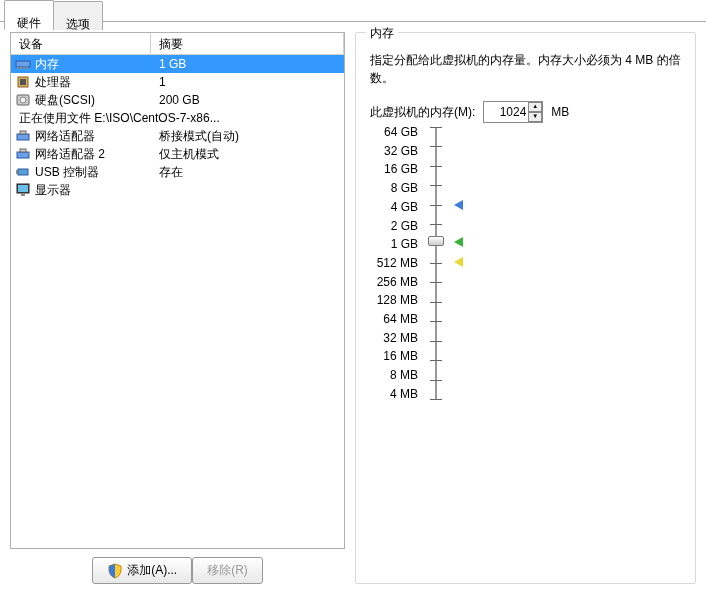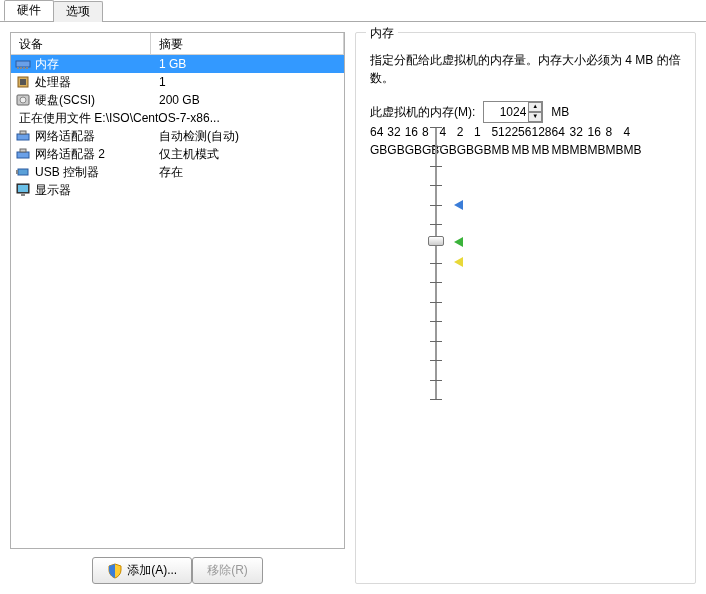--- a/index.html
+++ b/index.html
@@ -1,18 +1,18 @@
 <!DOCTYPE html>
 <html><head>
 <meta charset="utf-8">
 <style>
 *{margin:0;padding:0;box-sizing:border-box;font-family:"Microsoft YaHei","Segoe UI",Tahoma,sans-serif;font-size:12px}
 body{background:#fff;width:706px;height:594px;overflow:hidden}
 .tabs{display:flex;border-bottom:1px solid #aaa;height:22px;padding-left:4px}
-.tab{padding:1px 12px;border:1px solid #aaa;border-bottom:none;background:#f0f0f0;margin-right:-1px;cursor:pointer;border-radius:2px 2px 0 0;position:relative;top:1px}
+.tab{padding:14px 12px;border:1px solid #aaa;border-bottom:none;background:#f0f0f0;margin-right:-1px;cursor:pointer;border-radius:2px 2px 0 0;position:relative;top:1px}
 .tab.active{background:#fff;border-bottom:1px solid #fff;top:0}
 .content{display:flex;padding:10px;gap:10px;height:calc(594px - 22px)}
 .left-panel{width:335px;display:flex;flex-direction:column}
 .device-table{border:1px solid #b0b0b0;flex:1;overflow:hidden}
 .table-header{display:flex;background:#fff;border-bottom:1px solid #d0d0d0;height:22px}
 .th{padding:3px 8px;border-right:1px solid #d0d0d0}
 .th.device{width:140px}
 .th.summary{flex:1}
 .table-body{overflow:auto}
 .row{display:flex;height:18px;align-items:center;cursor:pointer}
@@ -26,21 +26,21 @@
 .btn:disabled{color:#999;cursor:default}
 .right-panel{flex:1;border:1px solid #d9d9d9;border-radius:2px;padding:12px 14px;position:relative}
 .fieldset-label{position:absolute;top:-8px;left:10px;background:#fff;padding:0 4px}
 .desc{margin:6px 0 14px;line-height:1.5}
 .mem-input-row{display:flex;align-items:center;gap:8px;}
 .mem-input{width:60px;height:22px;border:1px solid #888;text-align:right;padding-right:16px;position:relative}
 .spinner{position:relative;display:inline-block}
 .spin-btns{position:absolute;right:1px;top:1px;width:14px;height:20px;display:flex;flex-direction:column}
 .spin-btn{flex:1;border:1px solid #888;background:#eee;font-size:6px;line-height:1;cursor:pointer;text-align:center}
 .slider-area{display:flex;gap:6px;height:300px}
-.tick-labels{display:flex;flex-direction:row;justify-content:space-between;width:48px;height:280px}
+.tick-labels{display:flex;flex-direction:column;justify-content:space-between;text-align:right;width:48px;height:280px}
 .tick-labels div{height:18px;line-height:18px}
 .slider-track{width:24px;height:280px;position:relative}
 .track-line{position:absolute;left:11px;top:4px;bottom:4px;width:2px;background:#999}
 .tick{position:absolute;left:6px;width:12px;height:1px;background:#666}
 .slider-thumb{position:absolute;left:4px;width:16px;height:10px;background:linear-gradient(#fff,#ccc);border:1px solid #777;border-radius:2px;cursor:pointer}
 .markers{position:relative;width:18px;height:280px}
 .marker{position:absolute;left:0;width:0;height:0;border-top:5px solid transparent;border-bottom:5px solid transparent}
 .marker.blue{border-right:9px solid #3b7dd8}
 .marker.green{border-right:9px solid #3bb33b}
 .marker.yellow{border-right:9px solid #e8d838}
@@ -107,21 +107,21 @@
           <div class="row">
             <div class="td device">
               <span class="icon">
                 <svg viewBox="0 0 16 16">
                   <rect x="2" y="6" width="12" height="6" fill="#6aa0e8" stroke="#2a5aa0"></rect>
                   <rect x="5" y="3" width="6" height="3" fill="#ccc" stroke="#666"></rect>
                 </svg>
               </span>
               <span>网络适配器</span>
             </div>
-            <div class="td summary">自动检测(自动)</div>
+            <div class="td summary">桥接模式(自动)</div>
           </div>
           <div class="row">
             <div class="td device">
               <span class="icon">
                 <svg viewBox="0 0 16 16">
                   <rect x="2" y="6" width="12" height="6" fill="#6aa0e8" stroke="#2a5aa0"></rect>
                   <rect x="5" y="3" width="6" height="3" fill="#ccc" stroke="#666"></rect>
                 </svg>
               </span>
               <span>网络适配器 2</span>

